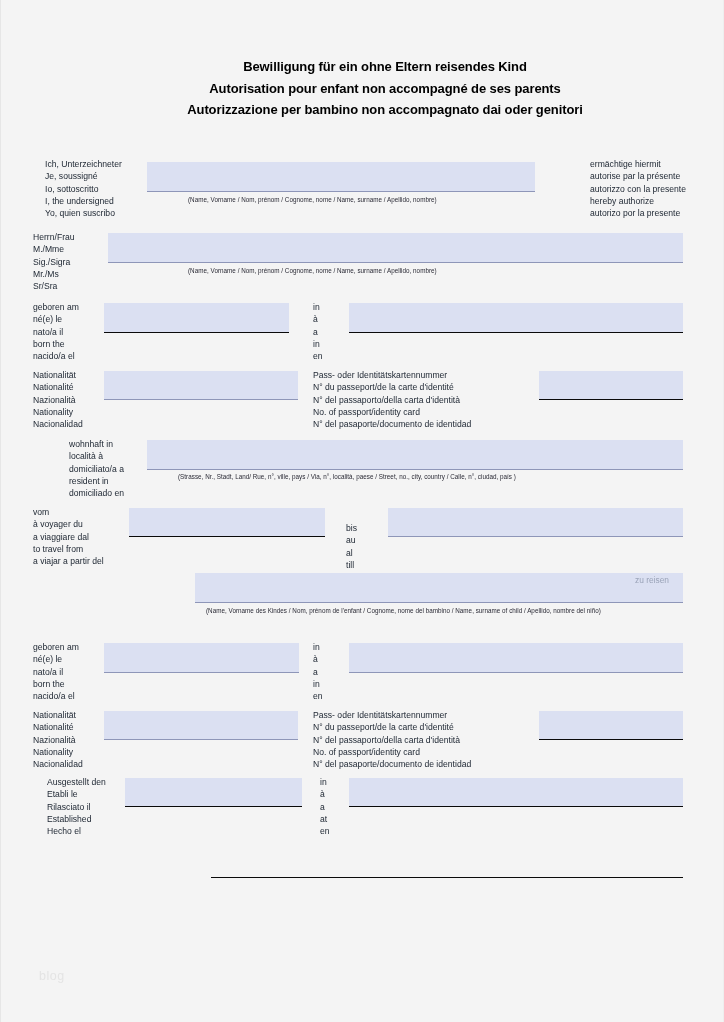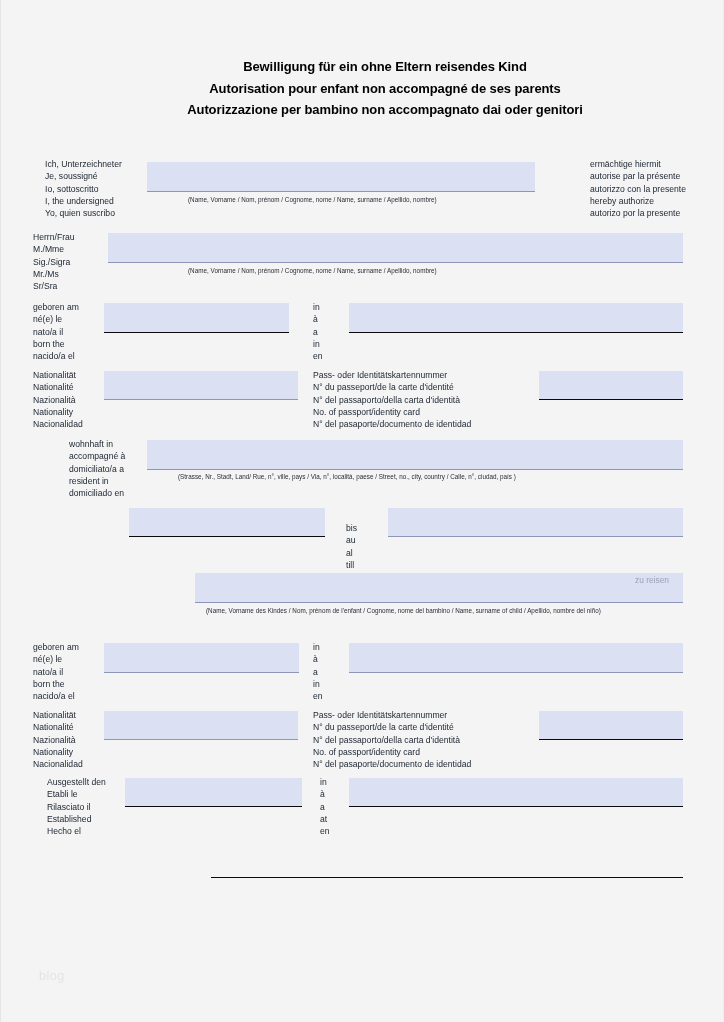--- a/index.html
+++ b/index.html
@@ -175,28 +175,35 @@
     <div>Pass- oder Identitätskartennummer</div>
     <div>N° du passeport/de la carte d'identité</div>
     <div>N° del passaporto/della carta d'identità</div>
     <div>No. of passport/identity card</div>
     <div>N° del pasaporte/documento de identidad</div>
   </div>
   <input class="field dark-underline" style="left: 538px; top: 371px; width: 144px; height: 29px;" value="">
 
   <div class="labels" style="left:32px; top:438px;margin-left:36px;">
     <div>wohnhaft in</div>
-    <div>accompagné à</div>
+    <div>località à</div>
     <div>domiciliato/a a</div>
     <div>resident in</div>
     <div>domiciliado en</div>
   </div>
   <input class="field" style="left: 146px; top: 440px; width: 536px; height: 30px;" value="">
   <div class="caption" style="left:177px; top:473px;">(Strasse, Nr., Stadt, Land/  Rue, n°, ville, pays / Via, n°, località, paese / Street, no., city, country / Calle, n°, ciudad, país )</div>
 
+  <div class="labels" style="left:32px; top:506px;">
+    <div>vom</div>
+    <div>à voyager du</div>
+    <div>a viaggiare dal</div>
+    <div>to travel from</div>
+    <div>a viajar a partir del</div>
+  </div>
   <input class="field dark-underline" style="left: 128px; top: 508px; width: 196px; height: 29px;" value="">
   <div class="labels" style="left:345px; top:506px;margin-top:16px;">
     <div>bis</div>
     <div>au</div>
     <div>al</div>
     <div>till</div>
     <div>al</div>
   </div>
   <input class="field" style="left: 387px; top: 508px; width: 295px; height: 29px;" value="">
 

